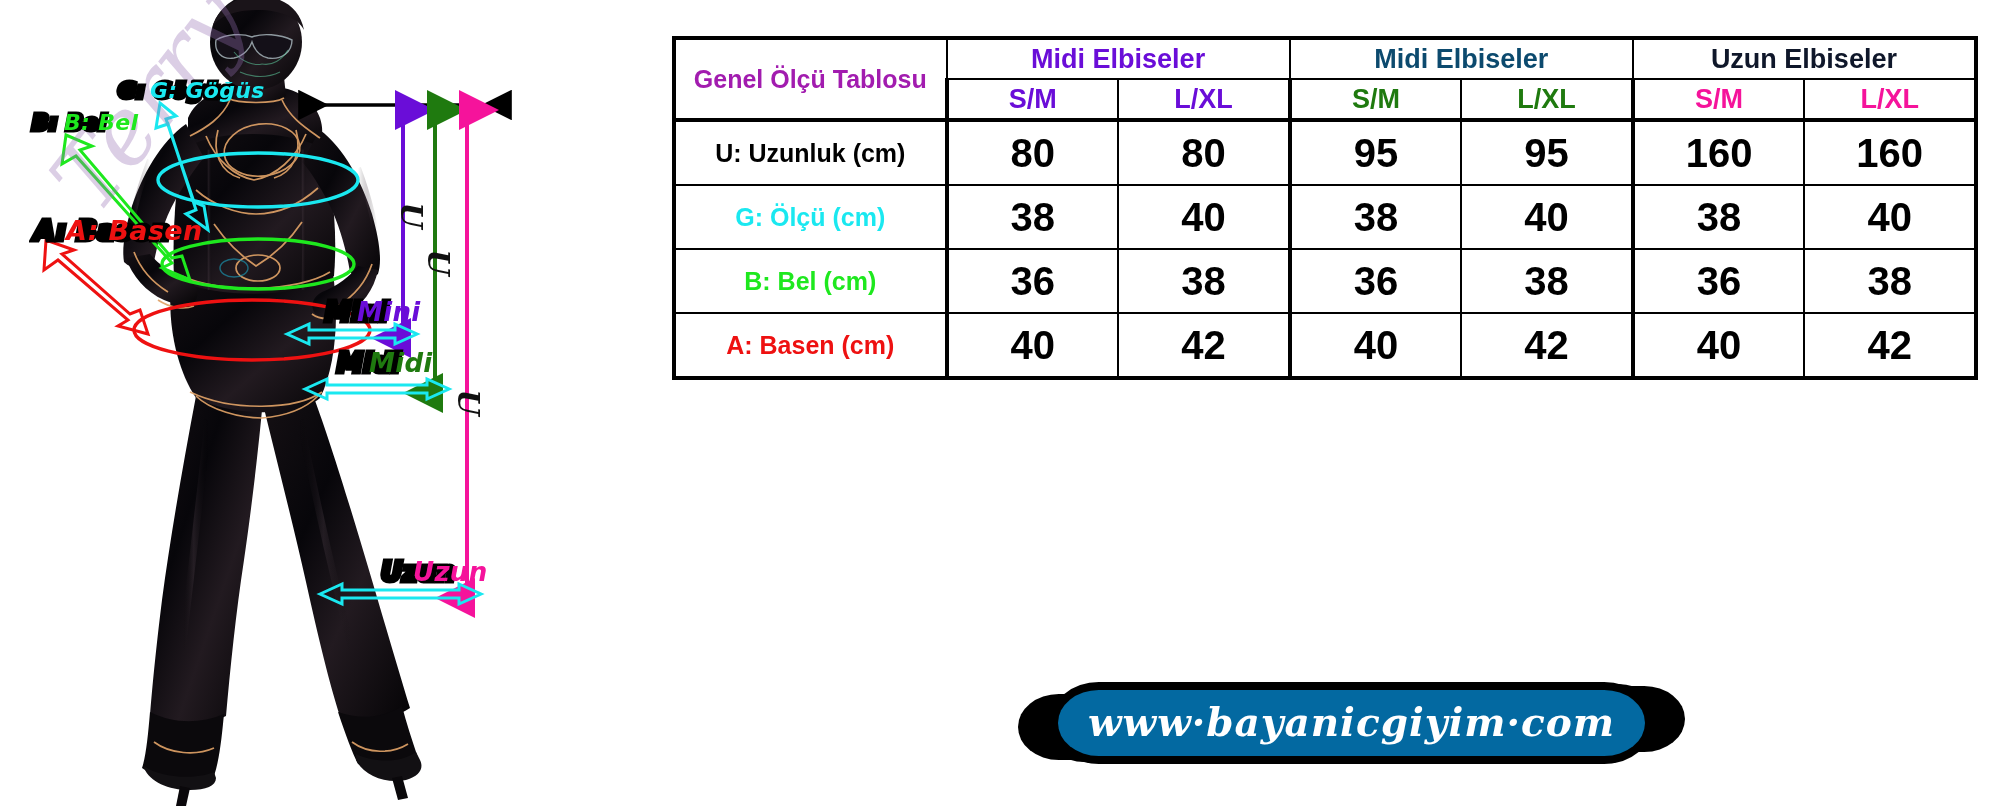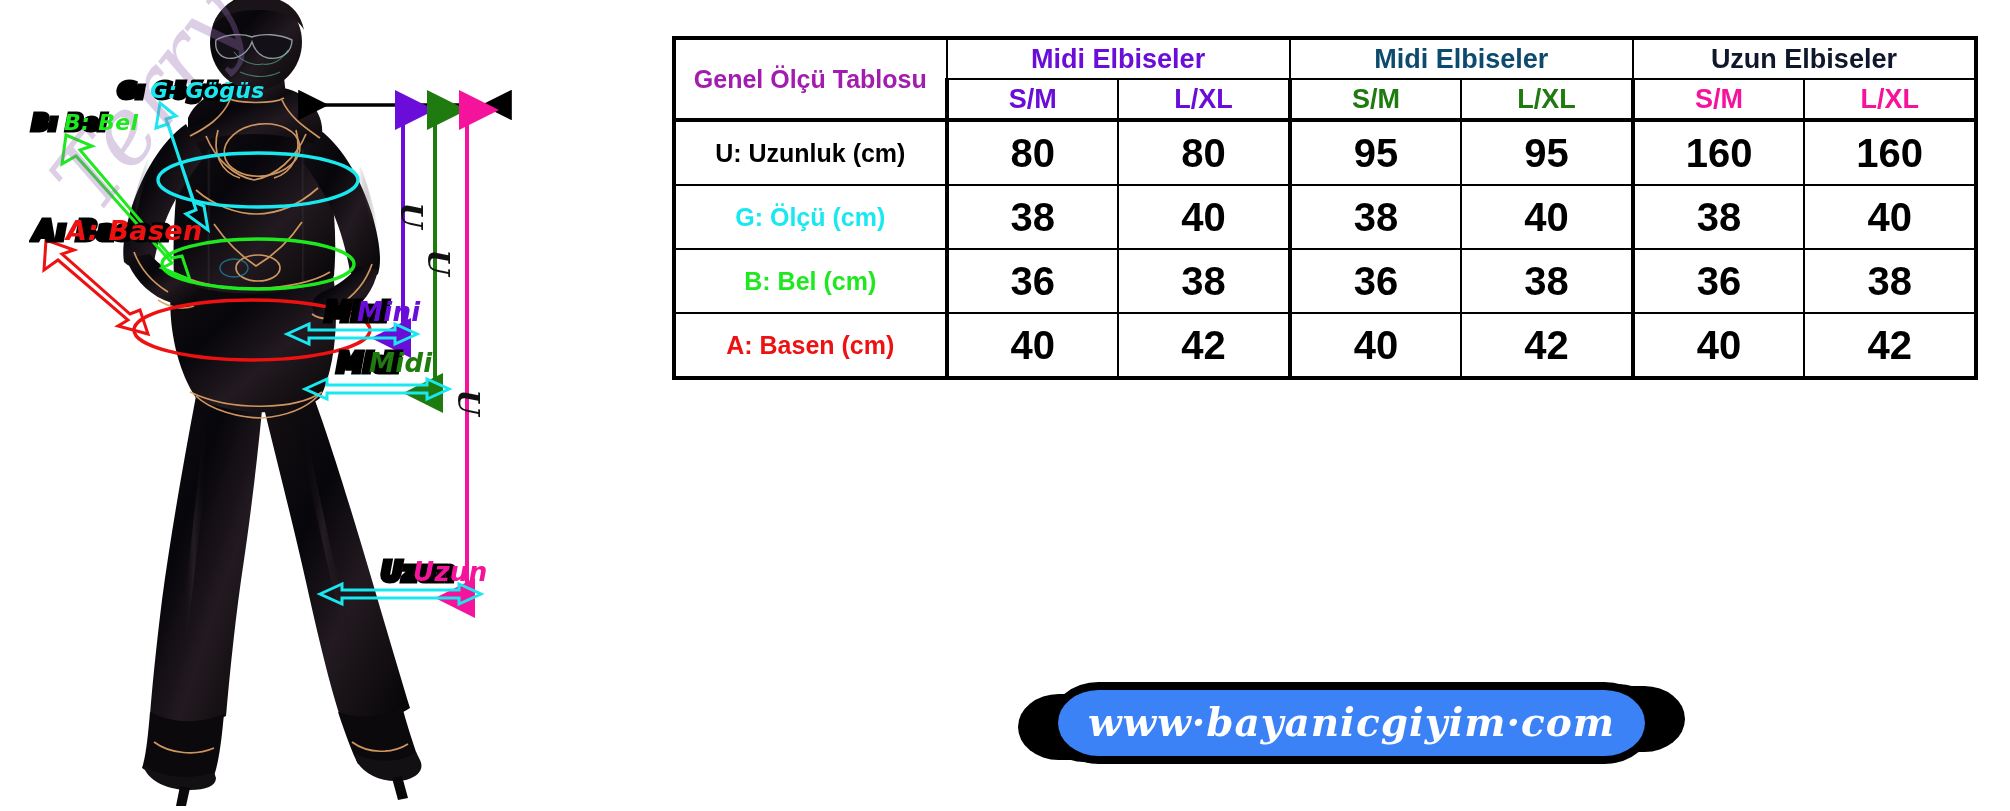--- a/index.html
+++ b/index.html
@@ -61,21 +61,21 @@
   tr.r3 td{border-bottom:4px solid #000;}
 
   
   #notes{position:absolute;left:675px;top:468px;width:1320px;}
   .note{font-family:"DejaVu Sans",sans-serif;font-style:italic;font-size:34px;
         color:#000;letter-spacing:1.2px;line-height:1;margin-bottom:27px;
         transform:scaleX(.97);transform-origin:left center;white-space:nowrap;}
 
   
   #banner{position:absolute;left:1058px;top:690px;}
-  #banner-blob{position:relative;display:inline-block;background:#3b82f6;
+  #banner-blob{position:relative;display:inline-block;background:#0369a1;
       border-radius:42px/34px;padding:9px 30px 11px 30px;
       box-shadow:0 0 0 8px #000, 14px -6px 0 0 #000, -14px 6px 0 0 #000,
                  40px -4px 0 0 #000, -40px 4px 0 0 #000;}
   #banner-text{font-family:"DejaVu Serif",serif;font-style:italic;font-weight:bold;
       font-size:39px;color:#fff;letter-spacing:1px;white-space:nowrap;position:relative;z-index:3;}
 </style>
 </head>
 <body>
 
 <div id="root">

